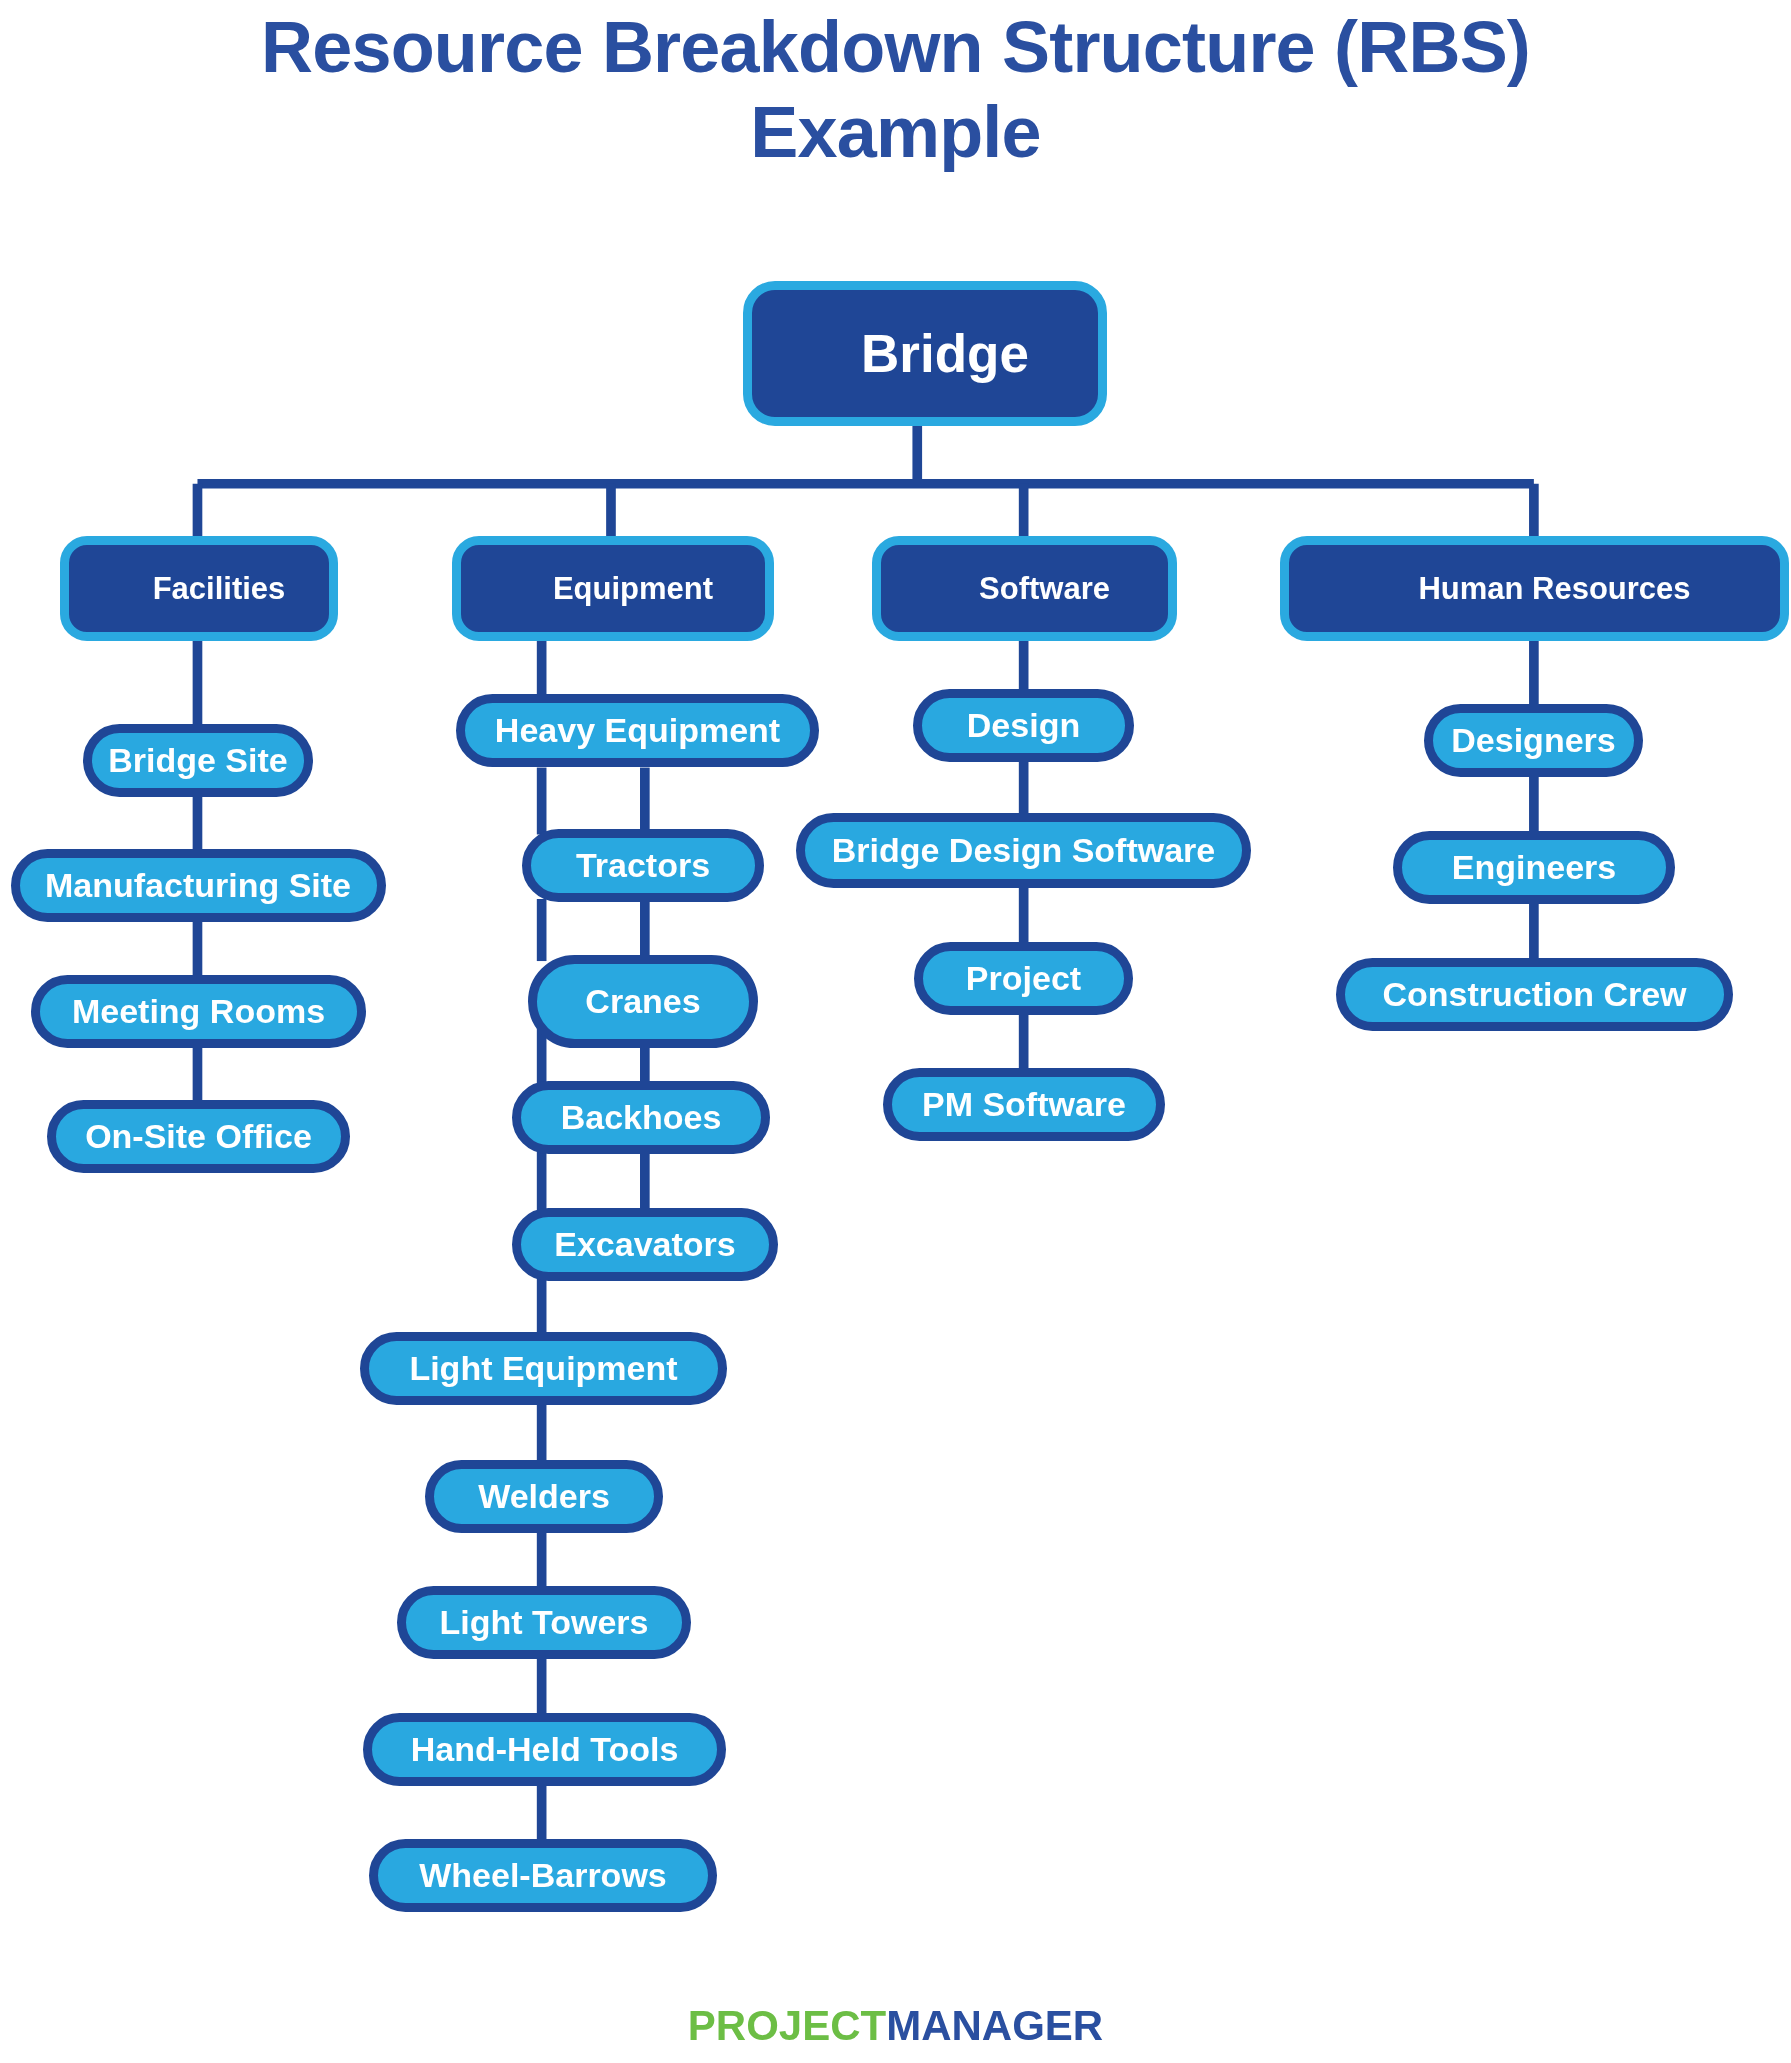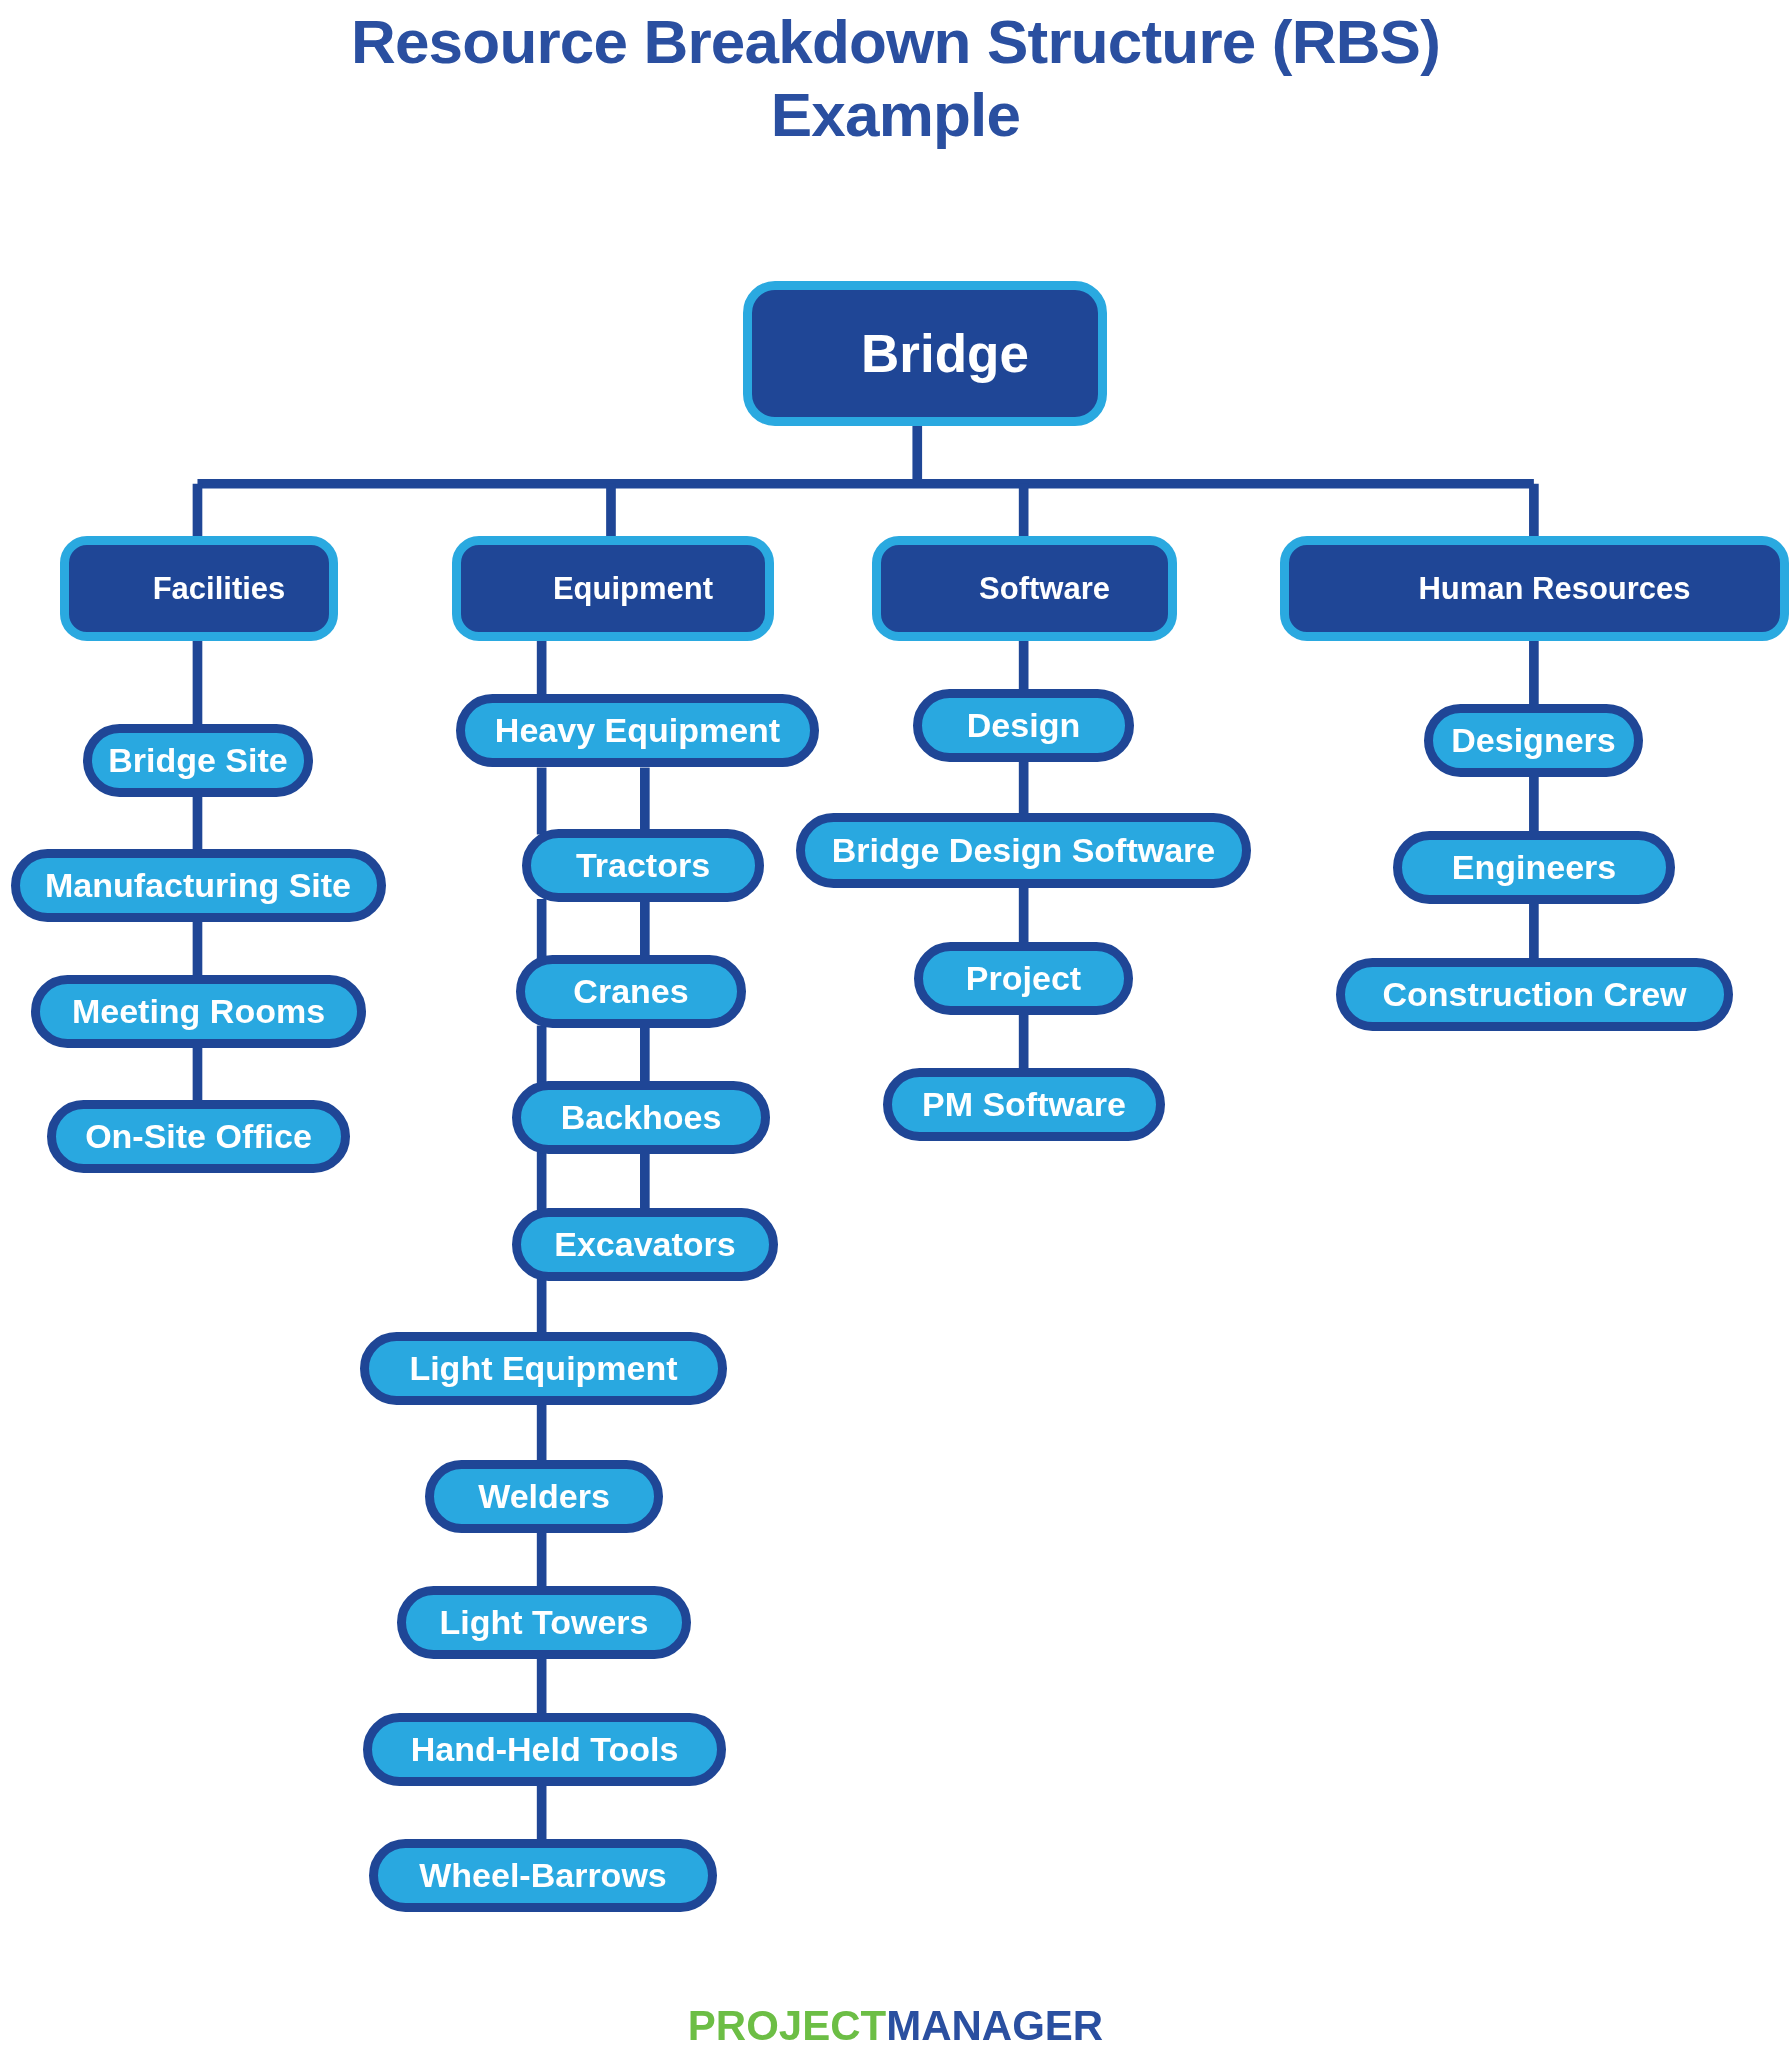--- a/index.html
+++ b/index.html
@@ -17,21 +17,21 @@
   }
 
   
   #title {
     position: absolute;
     left: 0;
     top: 4.8px;
     width: 1791px;
     text-align: center;
     color: #2a4fa0;
-    font-size: 62px;
+    font-size: 72px;
     font-weight: bold;
     line-height: 1.18;
     letter-spacing: -0.8px;
   }
   #title .ln { display: block; }
 
   
   #diagram {
     position: absolute;
     left: 0;
@@ -186,21 +186,21 @@
   </div>
 
   <div class="node light leaf" style="left:456px; top:694px; width:363px; height:73px;">
     <span class="lbl">Heavy Equipment</span>
   </div>
 
   <div class="node light leaf" style="left:522px; top:829px; width:242px; height:73px;">
     <span class="lbl">Tractors</span>
   </div>
 
-  <div class="node light leaf" style="left:516px; top:955px; width:230px; height:73px;">
+  <div class="node light leaf" style="left:528px; top:955px; width:230px; height:93px;">
     <span class="lbl">Cranes</span>
   </div>
 
   <div class="node light leaf" style="left:512px; top:1208px; width:266px; height:73px;">
     <span class="lbl">Excavators</span>
   </div>
 
   <div class="node light leaf" style="left:512px; top:1081px; width:258px; height:73px;">
     <span class="lbl">Backhoes</span>
   </div>

